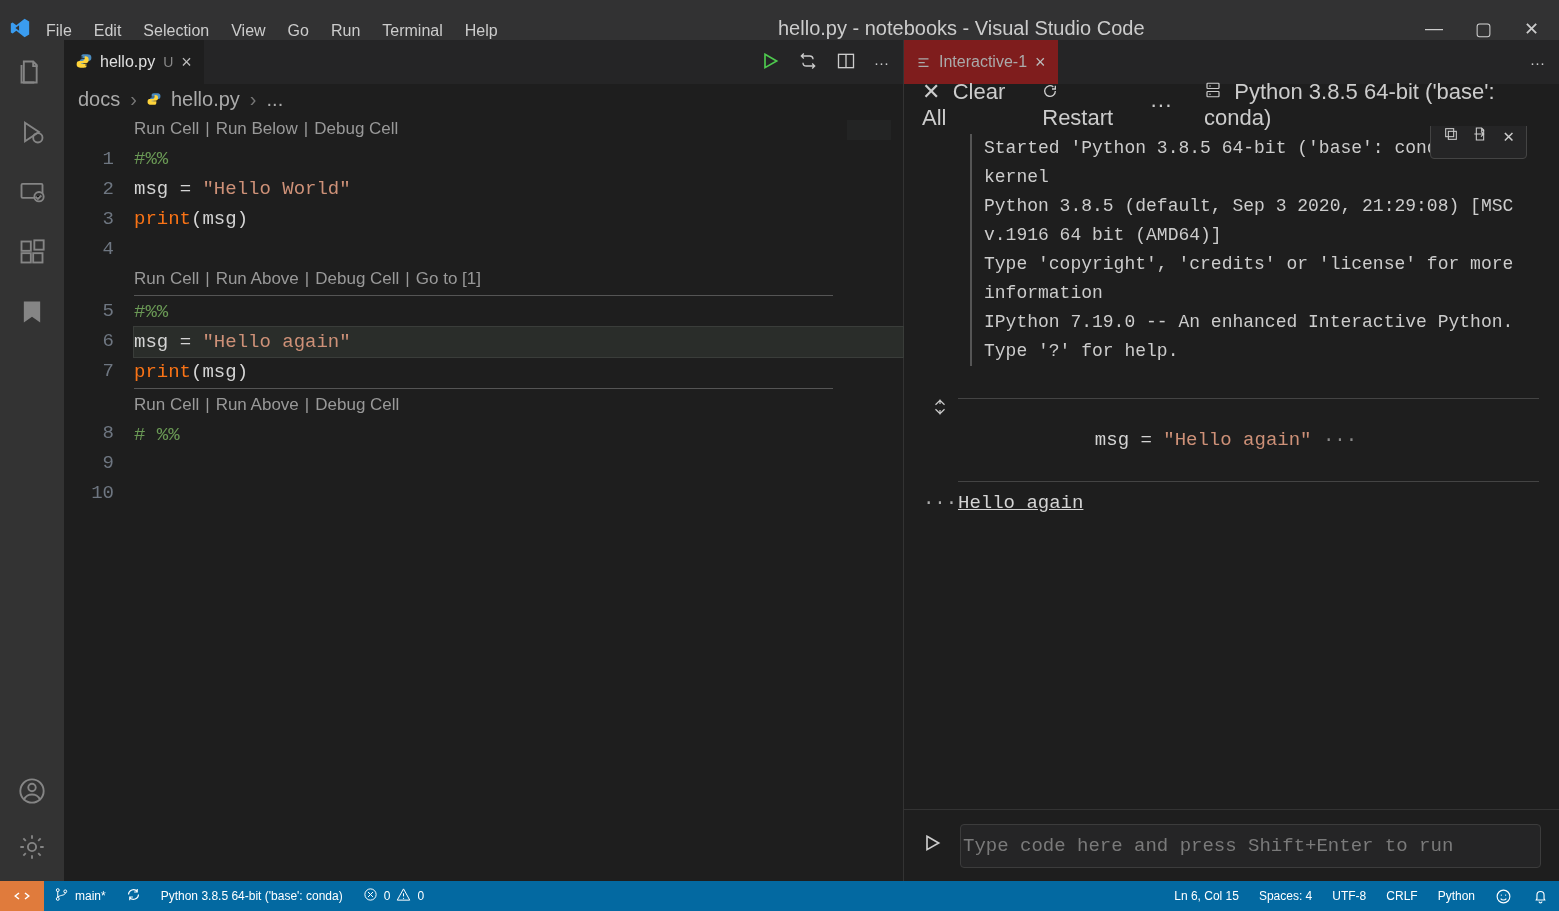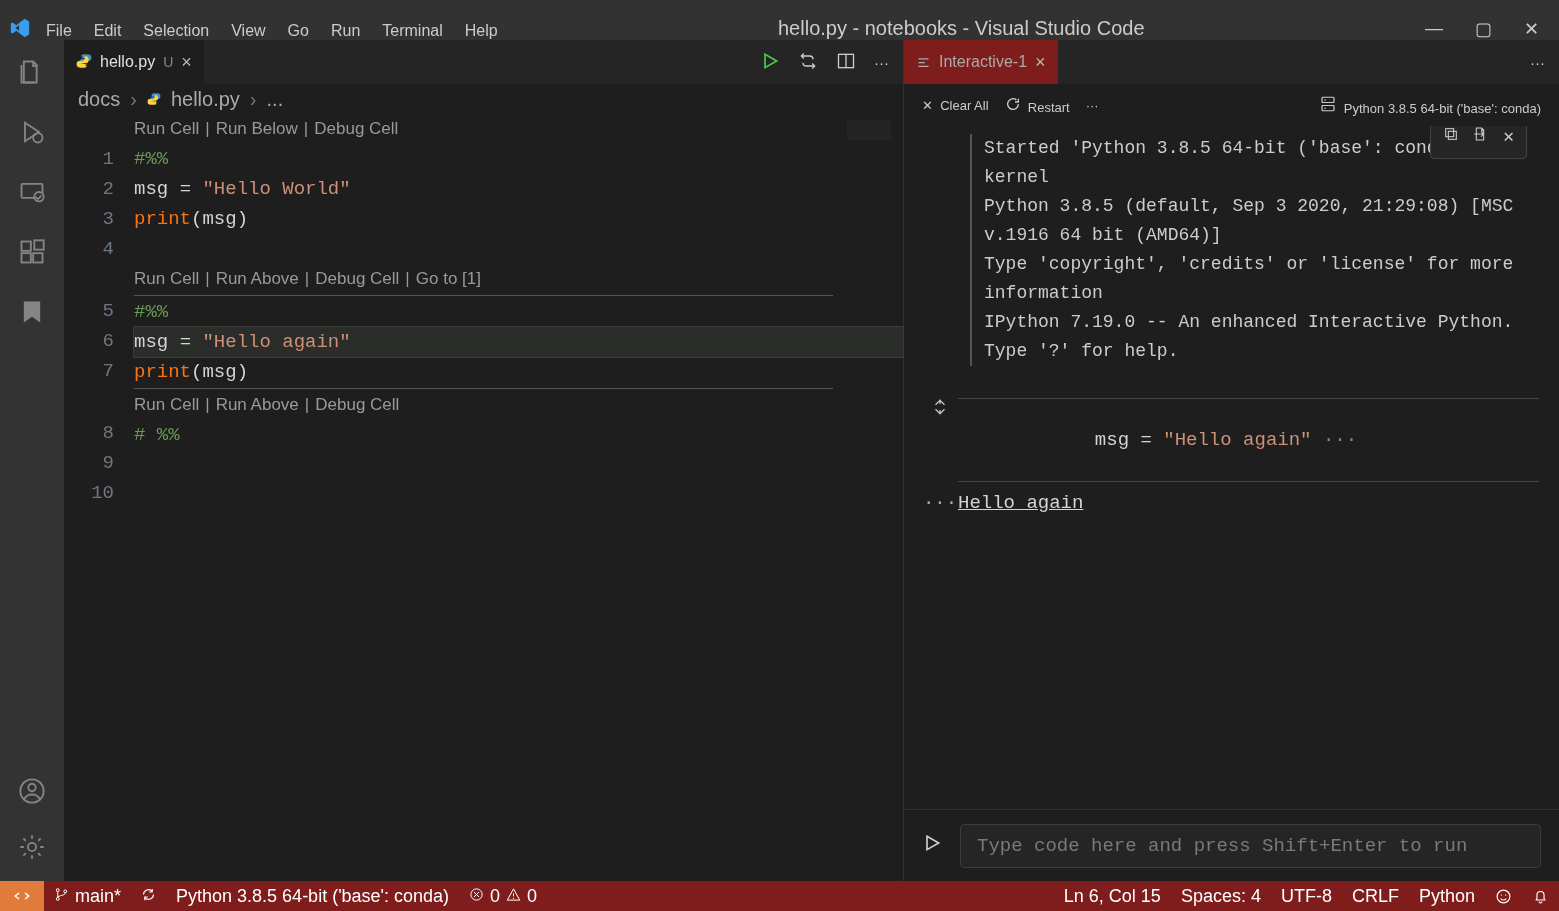--- a/index.html
+++ b/index.html
@@ -153,21 +153,21 @@
     position: absolute; top: 6px; right: 12px;
     width: 44px; height: 20px;
     background: #2a2d2e;
     opacity: .4;
   }
   
   .right .toolbar2 {
     height: 42px;
     display: flex; align-items: center; gap: 16px;
     padding: 0 18px;
-    color: #ccc; font-size: 13px;
+    color: #ccc; font-size: 22px;
   }
   .toolbar2 .spacer { margin-left: auto; }
   .toolbar2 span { cursor: pointer; }
   .ic { display:inline-flex; align-items:center; }
   .interactive-body {
     flex: 1;
     overflow: hidden;
     padding: 8px 0 0 0;
     font-family: "Consolas","Courier New",monospace;
     font-size: 19px;
@@ -233,33 +233,33 @@
     color: #ccc; font-size: 20px; cursor: pointer;
   }
   .interactive-input input {
     flex: 1;
     background: #252526;
     border: 1px solid #3c3c3c;
     color: #ccc;
     font-family: "Consolas","Courier New",monospace;
     font-size: 19px;
     height: 44px;
-    padding: 0 16px;
+    padding: 0 2px;
     border-radius: 4px;
     outline: none;
   }
   .interactive-input input::placeholder { color: #7a7a7a; }
   
   .statusbar {
     height: 30px;
-    background: #7f1d1d;
+    background: #0369a1;
     display: flex;
     align-items: center;
     color: #fff;
-    font-size: 18px;
+    font-size: 12px;
     padding: 0 0 0 0;
     flex-shrink: 0;
   }
   .statusbar .remote {
     background: #e07b3c;
     height: 100%;
     width: 44px;
     display: flex; align-items: center; justify-content: center;
     font-size: 18px;
   }

